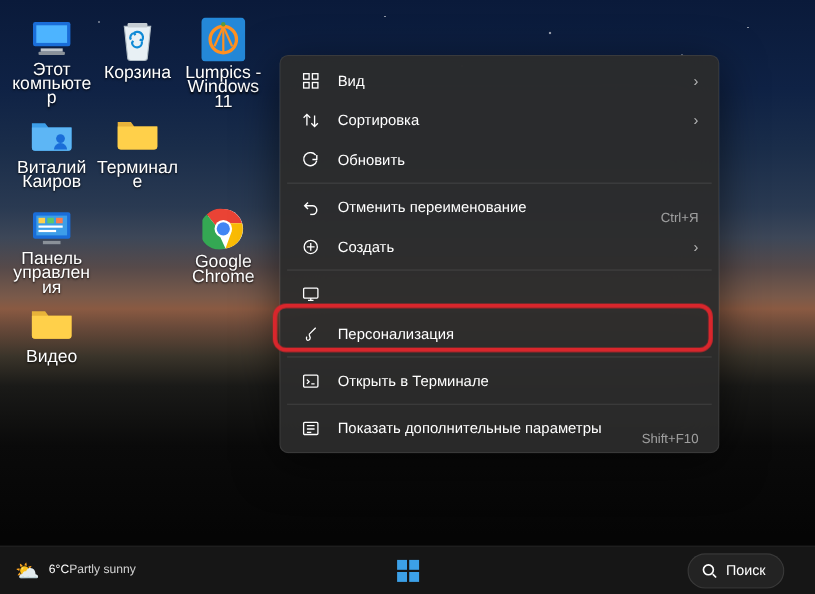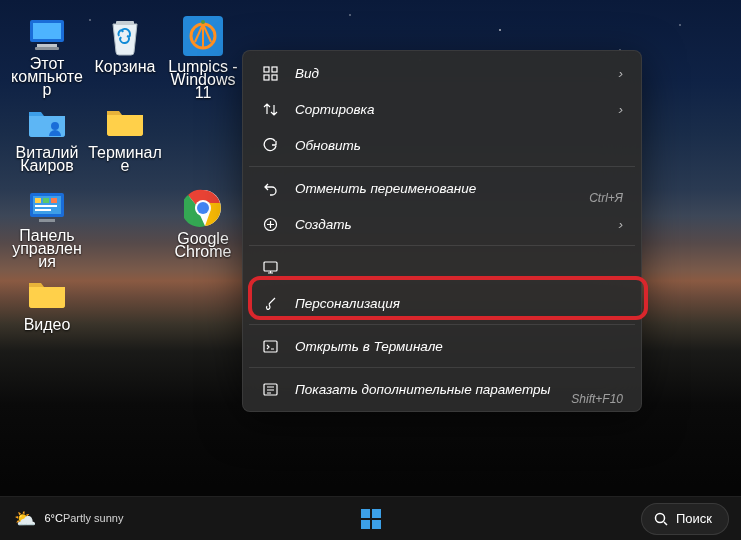--- a/index.html
+++ b/index.html
@@ -25,42 +25,42 @@
   pointer-events: none;
 }
 .desktop { position: absolute; inset: 0 0 44px 0; padding: 10px 0 0 8px; }
 .icon-grid { display: grid; grid-template-columns: repeat(3, 78px); grid-auto-rows: 86px; gap: 0; }
 .d-icon { display: flex; flex-direction: column; align-items: center; justify-content: flex-start;
   padding-top: 6px; text-align: center; cursor: pointer; }
 .d-icon .glyph { width: 40px; height: 40px; display: flex; align-items: center; justify-content: center; }
 .d-icon .lbl { color: #fff; font-size: 16px; line-height: 13px; margin-top: 4px;
   text-shadow: 0 1px 2px rgba(0,0,0,.9); max-width: 74px; word-wrap: break-word; }
 .folder-svg { width: 40px; height: 34px; }
-.context-menu { position: absolute; left: 242px; top: 50px; width: 400px;
+.context-menu { position: absolute; left: 254px; top: 50px; width: 400px;
   background: rgba(44,44,44,.94); backdrop-filter: blur(20px);
   border: 1px solid rgba(255,255,255,.08); border-radius: 8px; padding: 4px;
-  box-shadow: 0 10px 40px rgba(0,0,0,.55); color: #fff; font-size: 13.5px; font-style: italic; }
+  box-shadow: 0 10px 40px rgba(0,0,0,.55); color: #fff; font-size: 13.5px; }
 .cm-item { display: flex; align-items: center; height: 36px; padding: 0 14px;
   border-radius: 5px; cursor: default; }
 .cm-icon { width: 18px; display: flex; align-items: center; justify-content: center; margin-right: 16px; flex-shrink: 0; }
 .cm-label { flex: 1; }
 .cm-kbd { color: rgba(255,255,255,.55); font-size: 12px; margin-top: 20px; }
 .cm-chev { color: rgba(255,255,255,.65); }
 .cm-sep { height: 1px; background: rgba(255,255,255,.1); margin: 3px 2px; }
 .highlight-ring { position: absolute; left: 248px; top: 276px; width: 400px; height: 44px;
   border: 4px solid #d9262c; border-radius: 12px; pointer-events: none; z-index: 5; }
 .taskbar { position: absolute; left: 0; right: 0; bottom: 0; height: 44px;
   background: rgba(24,24,24,.9); border-top: 1px solid rgba(255,255,255,.05);
   display: flex; align-items: center; color: #fff; }
 .weather { display: flex; align-items: center; gap: 8px; padding-left: 14px; }
 .weather .w-icon { font-size: 18px; }
 .weather .w-text { display: flex; flex-direction: row; line-height: 13px; font-size: 11px; }
 .tb-center { position: absolute; left: 50%; transform: translateX(-50%); display: flex; align-items: center; }
 .start-btn { width: 38px; height: 38px; display: grid; place-items: center; border-radius: 4px; cursor: pointer; }
-.search-pill { position: absolute; right: 12px; height: 32px; padding: 0 16px 0 12px;
+.search-pill { position: absolute; right: 28px; height: 32px; padding: 0 16px 0 12px;
   background: rgba(255,255,255,.06); border: 1px solid rgba(255,255,255,.1);
   border-radius: 16px; display: flex; align-items: center; gap: 8px; font-size: 13px; cursor: pointer; }
 </style>
 </head>
 <body>
 
 <div class="desktop">
   <div class="icon-grid">
 
     <div class="d-icon">

